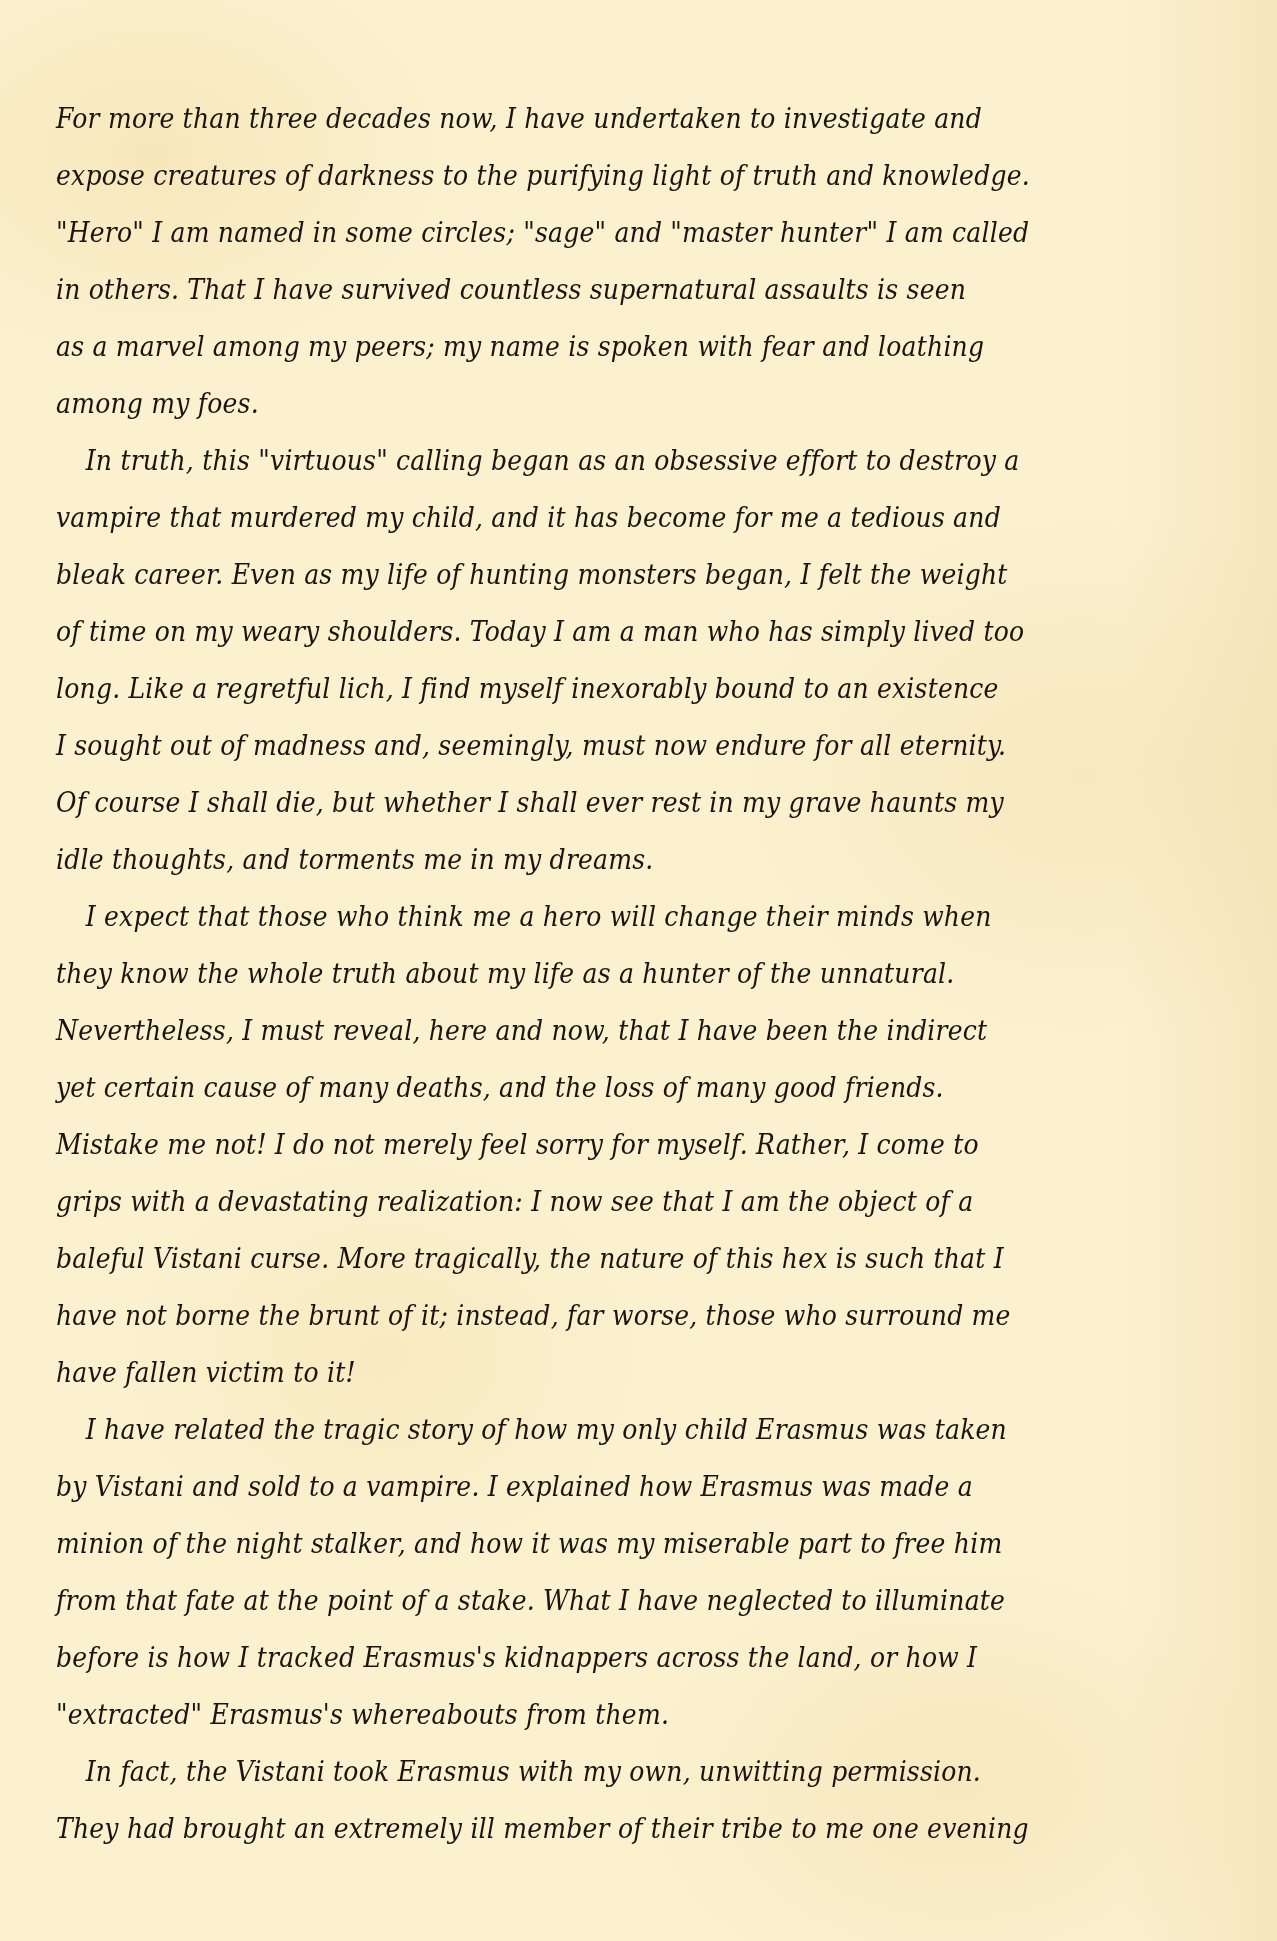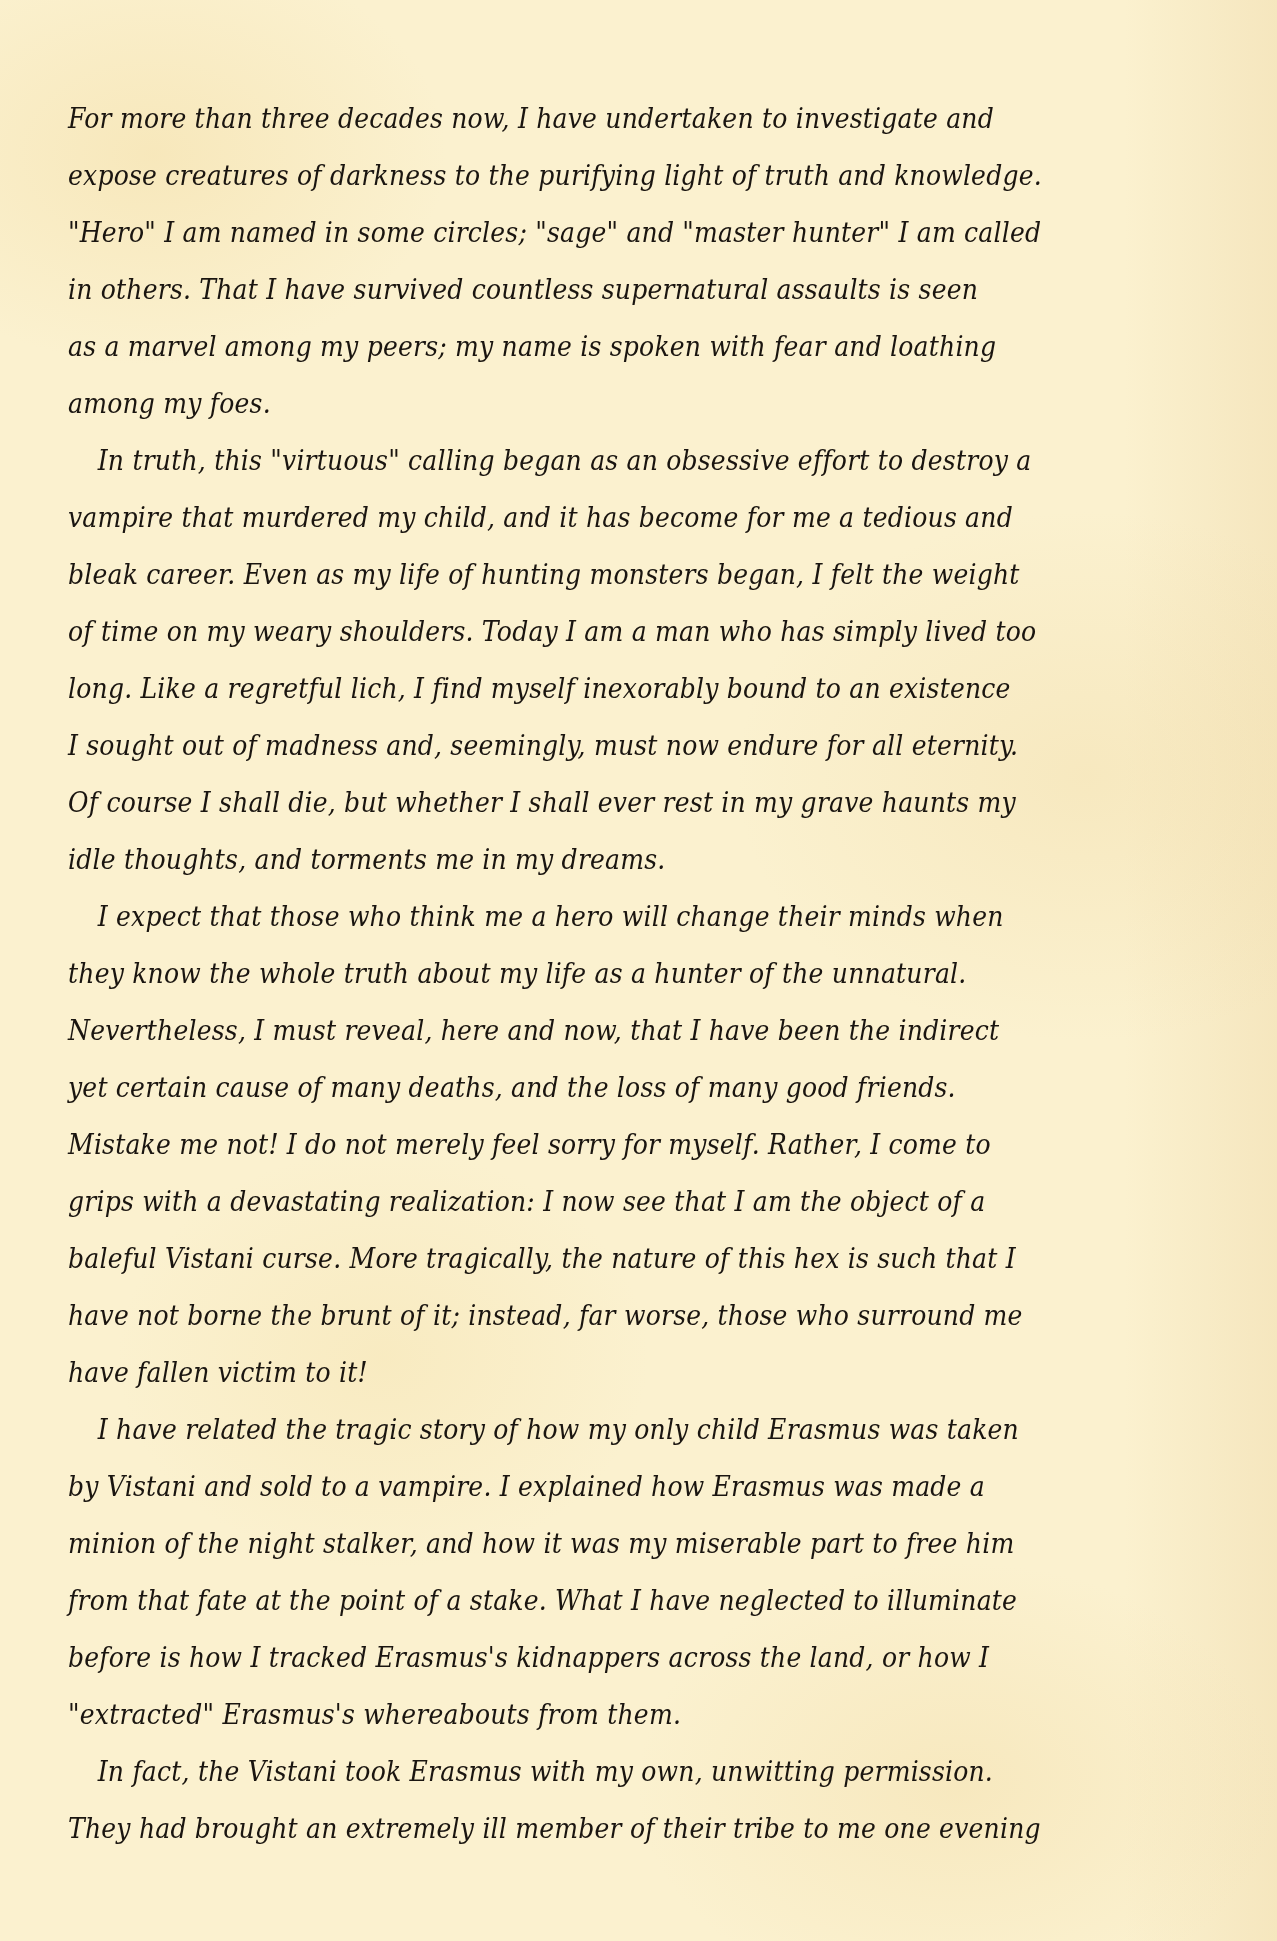--- a/index.html
+++ b/index.html
@@ -11,21 +11,21 @@
       background-image:
         radial-gradient(ellipse 420px 300px at 12% 8%, rgba(240,214,150,0.35), rgba(240,214,150,0) 70%),
         radial-gradient(ellipse 500px 380px at 85% 40%, rgba(236,210,150,0.28), rgba(236,210,150,0) 70%),
         radial-gradient(ellipse 380px 300px at 30% 70%, rgba(242,220,160,0.30), rgba(242,220,160,0) 70%),
         radial-gradient(ellipse 460px 320px at 75% 92%, rgba(238,212,152,0.30), rgba(238,212,152,0) 70%),
         linear-gradient(90deg, rgba(230,200,140,0.0) 0%, rgba(230,200,140,0.0) 88%, rgba(228,198,140,0.25) 100%);
       position: relative;
     }
     .page {
       position: absolute;
-      left: 68px;
+      left: 56px;
       top: 90px;
       width: 1160px;
     }
     .line {
       display: block;
       height: 57px;
       line-height: 57px;
       white-space: nowrap;
       font-family: "DejaVu Serif", "Liberation Serif", serif;
       font-style: italic;

